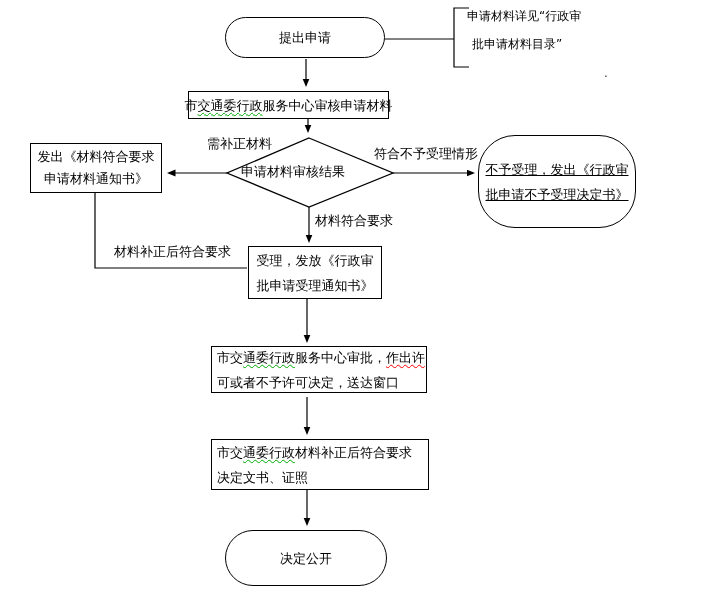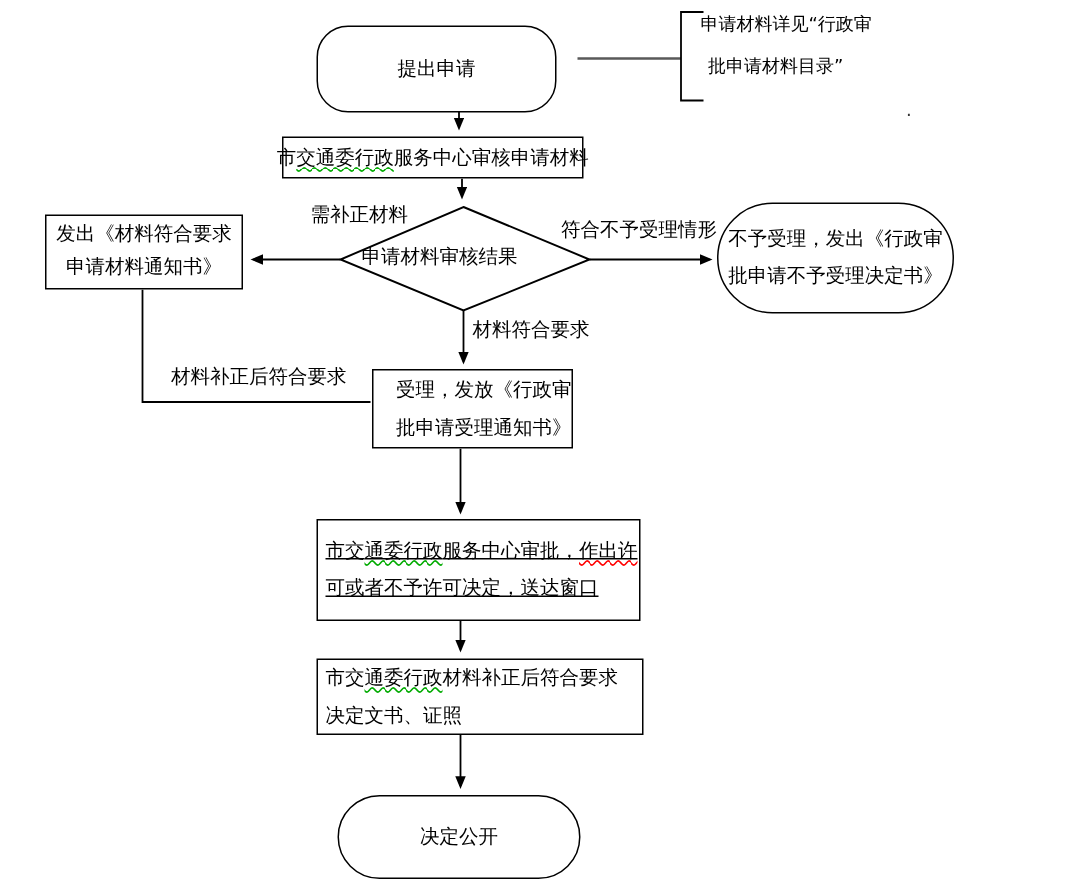--- a/index.html
+++ b/index.html
@@ -74,46 +74,46 @@
 
     <line x1="307" y1="490" x2="307" y2="524" stroke="#000" stroke-width="1.2" marker-end="url(#arw)"></line>
   </svg>
 
   <div class="note">
     <div>申请材料详见“行政审</div>
     <div class="l2">批申请材料目录”</div>
   </div>
   <div class="stray-dot">.</div>
 
-  <div class="node stadium-sm" style="left:211px; top:17px; width:160px; height:58px;">
+  <div class="node stadium-sm" style="left:225px; top:17px; width:160px; height:41px;">
     <div>提出申请</div>
   </div>
 
   <div class="node" style="left:188px; top:91px; width:201px; height:28px;">
     <div><span>市</span><span class="sq-green">交通委行政</span><span>服务中心审核申请材料</span></div>
   </div>
 
   <div class="diamond-label">申请材料审核结果</div>
 
   <div class="node supp-lines" style="left:30px; top:143px; width:132px; height:50px;">
     <div>发出《材料符合要求</div>
     <div>申请材料通知书》</div>
   </div>
 
-  <div class="node stadium-lg" style="left:478px; top:135px; width:158px; height:74px;">
+  <div class="node stadium-lg" style="left:478px; top:135px; width:158px; height:93px;text-decoration:underline;">
     <div>不予受理，发出《行政审</div>
     <div>批申请不予受理决定书》</div>
   </div>
 
-  <div class="node" style="left:248px; top:246px; width:134px; height:53px;align-items:flex-end;">
+  <div class="node" style="left:248px; top:246px; width:134px; height:53px;">
     <div>受理，发放《行政审</div>
     <div>批申请受理通知书》</div>
   </div>
 
-  <div class="node left-align" style="left:211px; top:346px; width:216px; height:68px;text-decoration:underline;">
+  <div class="node left-align" style="left:211px; top:346px; width:216px; height:47px;">
     <div><span>市交</span><span class="sq-green">通委行政</span><span>服务中心审批，</span><span class="sq-red">作出许</span></div>
     <div>可或者不予许可决定，送达窗口</div>
   </div>
 
   <div class="node left-align" style="left:211px; top:439px; width:218px; height:51px;">
     <div><span>市交</span><span class="sq-green">通委行政</span><span>材料补正后符合要求</span></div>
     <div>决定文书、证照</div>
   </div>
 
   <div class="node stadium-md" style="left:225px; top:530px; width:162px; height:56px;">

